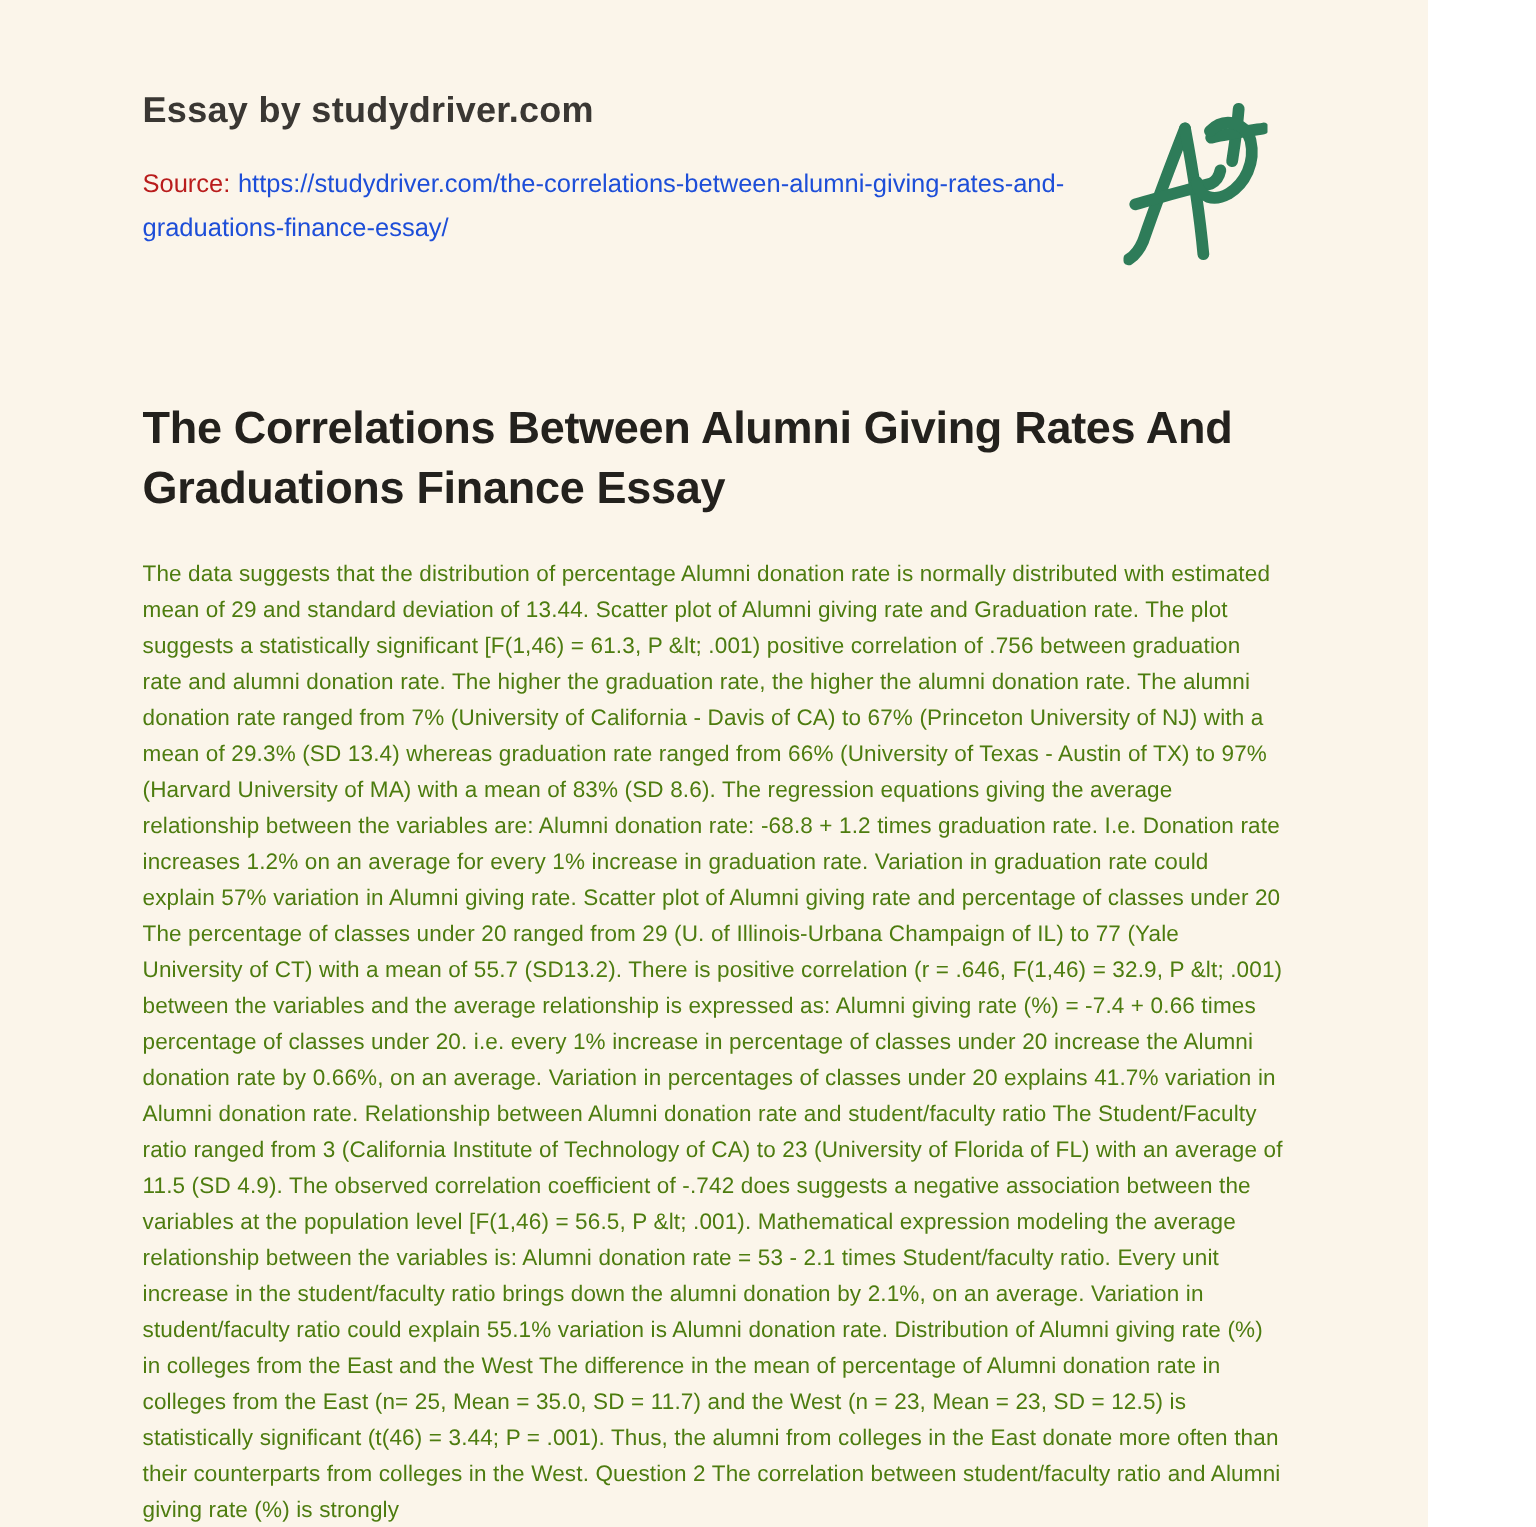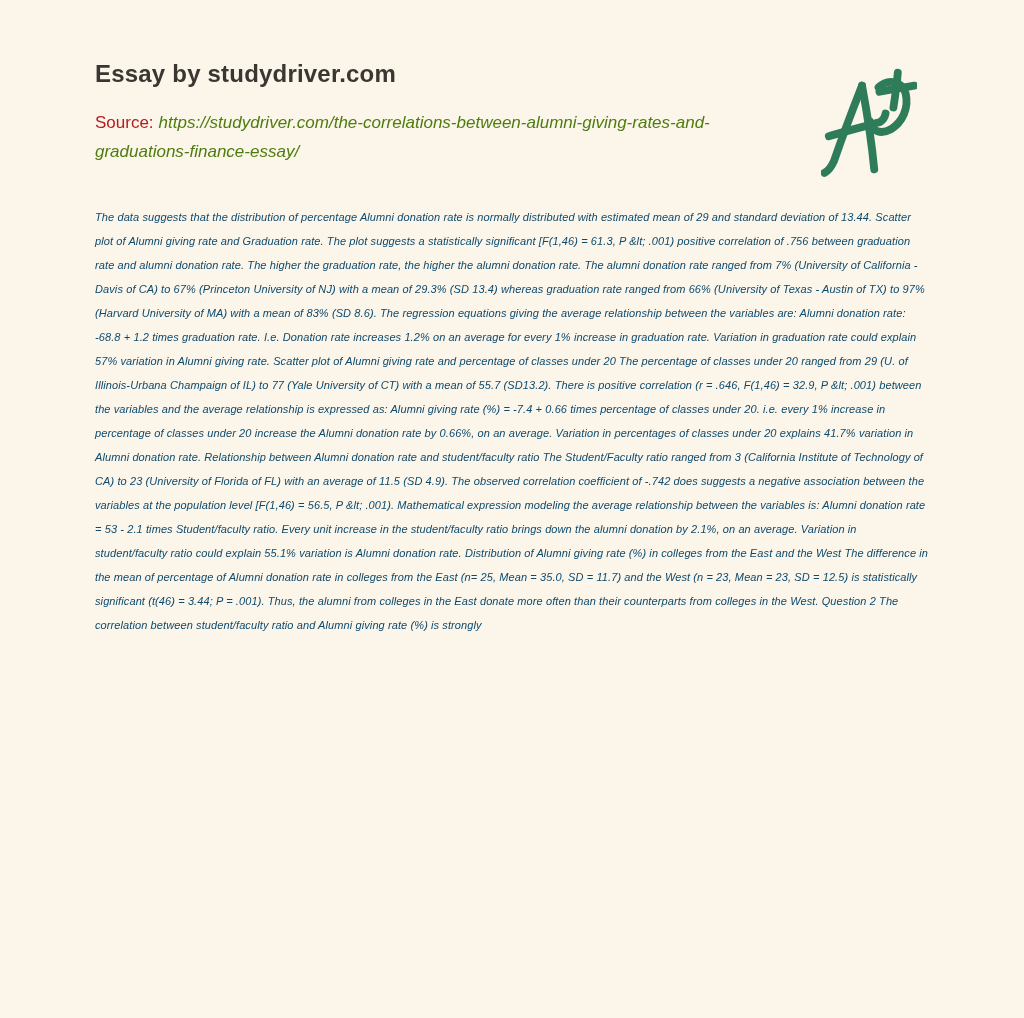--- a/index.html
+++ b/index.html
@@ -1,18 +1,18 @@
 <!DOCTYPE html>
 <html><head>
 <meta charset="utf-8">
 <style>
   html, body { margin: 0; padding: 0; }
   .page {
     position: relative;
-    width: 1024px;
+    width: 952px;
     height: 1018px;
     background: #fbf5ea;
     font-family: "Liberation Sans", sans-serif;
     overflow: hidden;
     box-sizing: border-box;
   }
   .content {
     padding: 58px 95px 0 95px;
   }
   .header-row {
@@ -31,49 +31,47 @@
     margin: 18px 0 0 0;
     font-size: 17px;
     line-height: 29px;
     max-width: 672px;
   }
   .source-label {
     color: #b91c1c;
     margin-right: 5px;
   }
   .source-link {
-    color: #4d7c0f;
+    color: #1d4ed8;
     text-decoration: none;
-    font-style: italic;
   }
   .logo {
     width: 96px;
     height: 118px;
     flex: 0 0 auto;
     margin-top: 4px;
     margin-right: 12px;
   }
   .logo svg { width: 100%; height: 100%; display: block; }
   .title {
     margin: 86px 0 0 0;
     font-size: 30px;
     line-height: 40px;
     font-weight: bold;
     color: #23211d;
     letter-spacing: -0.2px;
     max-width: 824px;
   }
   .essay-body {
     margin: 25px 0 0 0;
-    font-size: 11px;
+    font-size: 15px;
     line-height: 24px;
-    color: #0c4a6e;
+    color: #4d7c0f;
     max-width: 836px;
     letter-spacing: 0.1px;
-    font-style: italic;
   }
 </style>
 </head>
 <body>
 
 <div class="page">
   <div class="content">
 
     <div class="header-row">
       <div class="header-left">
@@ -96,17 +94,18 @@
             <path d="M 47 22 C 53 54 58 86 61 118"></path>
 
             <path d="M 9 80 C 29 74 49 69 67 64 C 71 62 73 59 74 54"></path>
 
             <path d="M 66 24 C 77 13 93 17 97 31 C 101 48 93 64 80 72 C 69 78 58 75 56 63"></path>
           </g>
         </svg>
       </div>
     </div>
 
+    <h1 class="title">The Correlations Between Alumni Giving Rates And Graduations Finance Essay</h1>
 
     <p class="essay-body">The data suggests that the distribution of percentage Alumni donation rate is normally distributed with estimated mean of 29 and standard deviation of 13.44. Scatter plot of Alumni giving rate and Graduation rate. The plot suggests a statistically significant [F(1,46) = 61.3, P &amp;lt; .001) positive correlation of .756 between graduation rate and alumni donation rate. The higher the graduation rate, the higher the alumni donation rate. The alumni donation rate ranged from 7% (University of California - Davis of CA) to 67% (Princeton University of NJ) with a mean of 29.3% (SD 13.4) whereas graduation rate ranged from 66% (University of Texas - Austin of TX) to 97% (Harvard University of MA) with a mean of 83% (SD 8.6). The regression equations giving the average relationship between the variables are: Alumni donation rate: -68.8 + 1.2 times graduation rate. I.e. Donation rate increases 1.2% on an average for every 1% increase in graduation rate. Variation in graduation rate could explain 57% variation in Alumni giving rate. Scatter plot of Alumni giving rate and percentage of classes under 20 The percentage of classes under 20 ranged from 29 (U. of Illinois-Urbana Champaign of IL) to 77 (Yale University of CT) with a mean of 55.7 (SD13.2). There is positive correlation (r = .646, F(1,46) = 32.9, P &amp;lt; .001) between the variables and the average relationship is expressed as: Alumni giving rate (%) = -7.4 + 0.66 times percentage of classes under 20. i.e. every 1% increase in percentage of classes under 20 increase the Alumni donation rate by 0.66%, on an average. Variation in percentages of classes under 20 explains 41.7% variation in Alumni donation rate. Relationship between Alumni donation rate and student/faculty ratio The Student/Faculty ratio ranged from 3 (California Institute of Technology of CA) to 23 (University of Florida of FL) with an average of 11.5 (SD 4.9). The observed correlation coefficient of -.742 does suggests a negative association between the variables at the population level [F(1,46) = 56.5, P &amp;lt; .001). Mathematical expression modeling the average relationship between the variables is: Alumni donation rate = 53 - 2.1 times Student/faculty ratio. Every unit increase in the student/faculty ratio brings down the alumni donation by 2.1%, on an average. Variation in student/faculty ratio could explain 55.1% variation is Alumni donation rate. Distribution of Alumni giving rate (%) in colleges from the East and the West The difference in the mean of percentage of Alumni donation rate in colleges from the East (n= 25, Mean = 35.0, SD = 11.7) and the West (n = 23, Mean = 23, SD = 12.5) is statistically significant (t(46) = 3.44; P = .001). Thus, the alumni from colleges in the East donate more often than their counterparts from colleges in the West. Question 2 The correlation between student/faculty ratio and Alumni giving rate (%) is strongly</p>
 
   </div>
 </div>
 
 </body></html>

